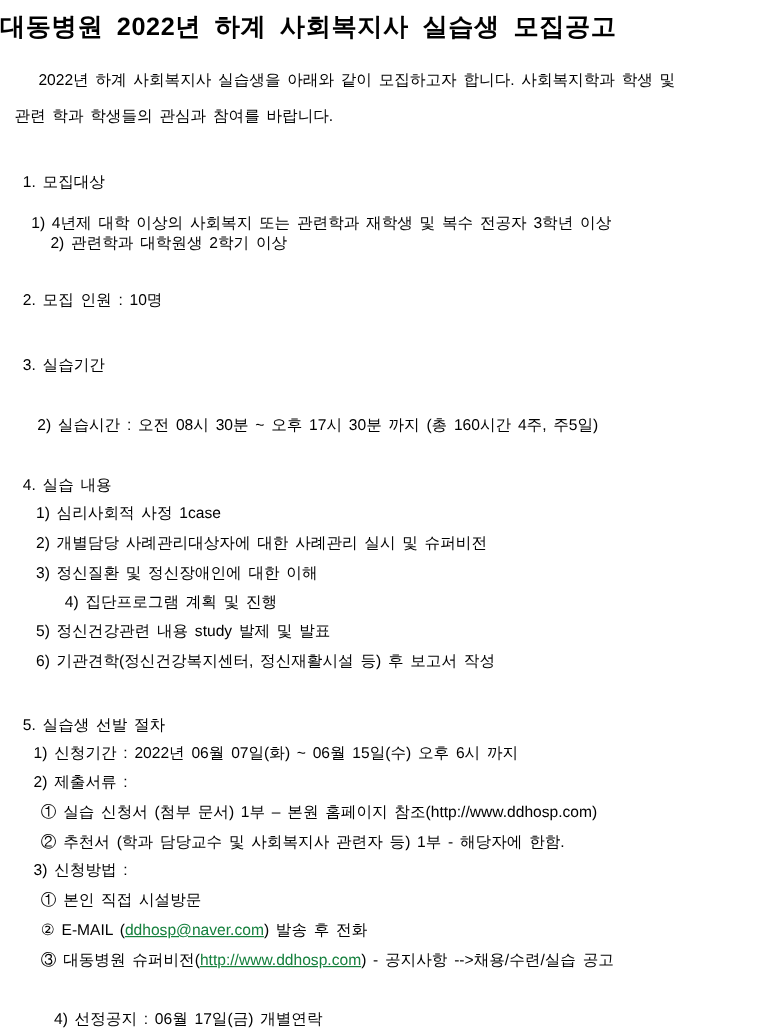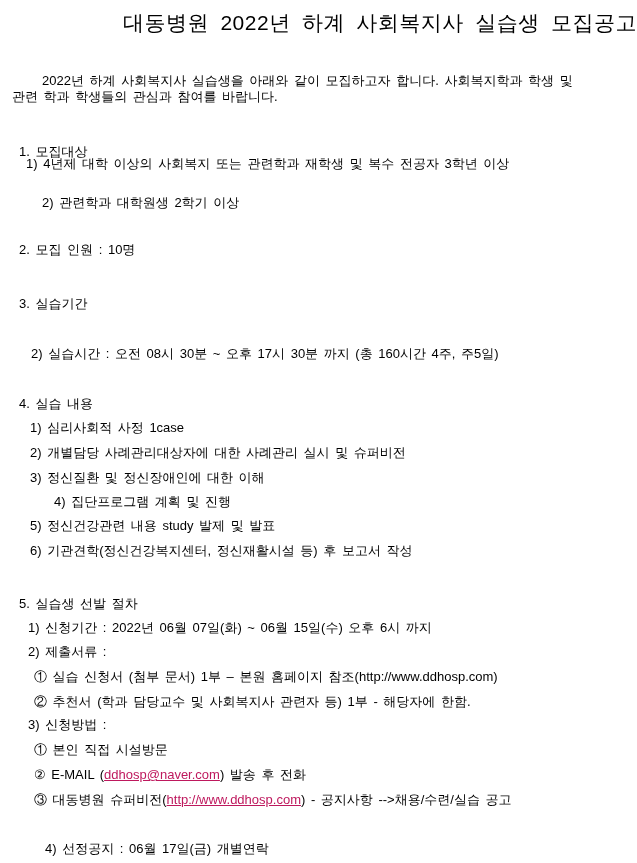--- a/index.html
+++ b/index.html
@@ -11,40 +11,40 @@
     font-family: "Liberation Sans", sans-serif;
     font-size: 13px;
     color: #000000;
     word-spacing: 2px;
     overflow: hidden;
   }
   .line { position: absolute; white-space: nowrap; line-height: 1.4; }
   .title {
     width: 637px;
     left: 0;
-    text-align: right;
+    text-align: left;
     font-size: 21px;
-    font-weight: 400;
+    font-weight: 700;
     letter-spacing: 0.5px;
     word-spacing: 5px;
   }
-  .link { text-decoration: underline; color: #be185d; cursor: pointer; }
+  .link { text-decoration: underline; color: #15803d; cursor: pointer; }
 </style>
 </head>
 <body>
 
 <div class="page">
 
   <div class="line title" style="top:8px;">대동병원 2022년 하계 사회복지사 실습생 모집공고</div>
 
-  <div class="line" style="top:72px; left:32px;margin-left:10px;">2022년 하계 사회복지사 실습생을 아래와 같이 모집하고자 합니다. 사회복지학과 학생 및</div>
+  <div class="line" style="top:58px; left:32px;">2022년 하계 사회복지사 실습생을 아래와 같이 모집하고자 합니다. 사회복지학과 학생 및</div>
   <div class="line" style="top:88px; left:12px;">관련 학과 학생들의 관심과 참여를 바랍니다.</div>
 
   <div class="line" style="top:143px; left:19px;">1. 모집대상</div>
-  <div class="line" style="top:155px; left:26px;text-align:right;">1) 4년제 대학 이상의 사회복지 또는 관련학과 재학생 및 복수 전공자 3학년 이상</div>
+  <div class="line" style="top:177px; left:26px;text-align:right;">1) 4년제 대학 이상의 사회복지 또는 관련학과 재학생 및 복수 전공자 3학년 이상</div>
   <div class="line" style="top:194px; left:42px;">2) 관련학과 대학원생 2학기 이상</div>
 
   <div class="line" style="top:241px; left:19px;">2. 모집 인원 : 10명</div>
 
   <div class="line" style="top:295px; left:19px;">3. 실습기간</div>
   <div class="line" style="top:345px; left:31px;">2) 실습시간 : 오전 08시 30분 ~ 오후 17시 30분 까지 (총 160시간 4주, 주5일)</div>
 
   <div class="line" style="top:395px; left:19px;">4. 실습 내용</div>
   <div class="line" style="top:419px; left:30px;text-align:center;">1) 심리사회적 사정 1case</div>
   <div class="line" style="top:444px; left:30px;">2) 개별담당 사례관리대상자에 대한 사례관리 실시 및 슈퍼비전</div>

